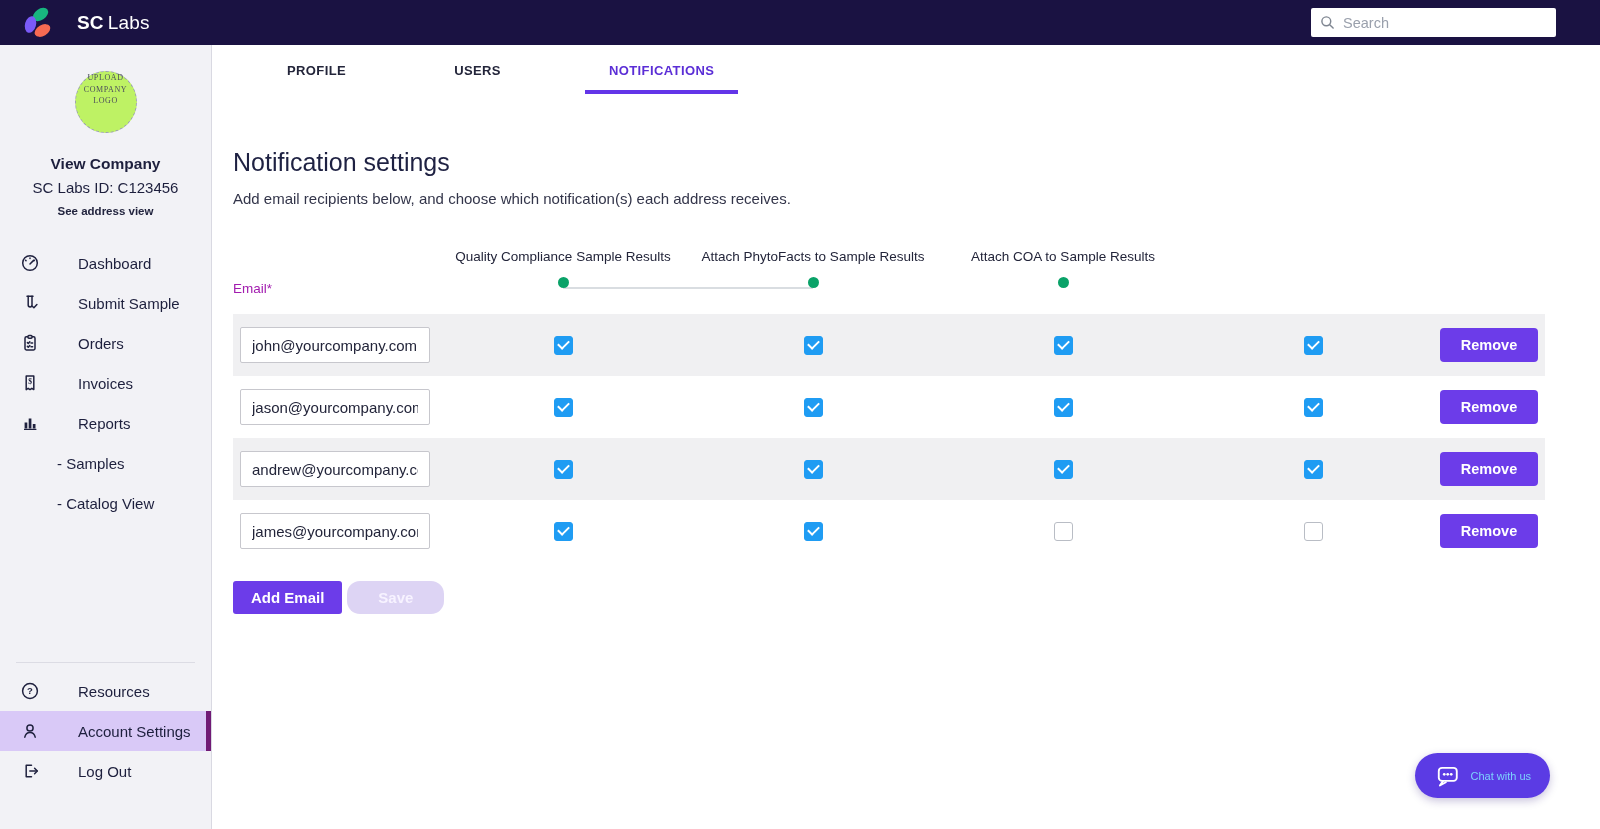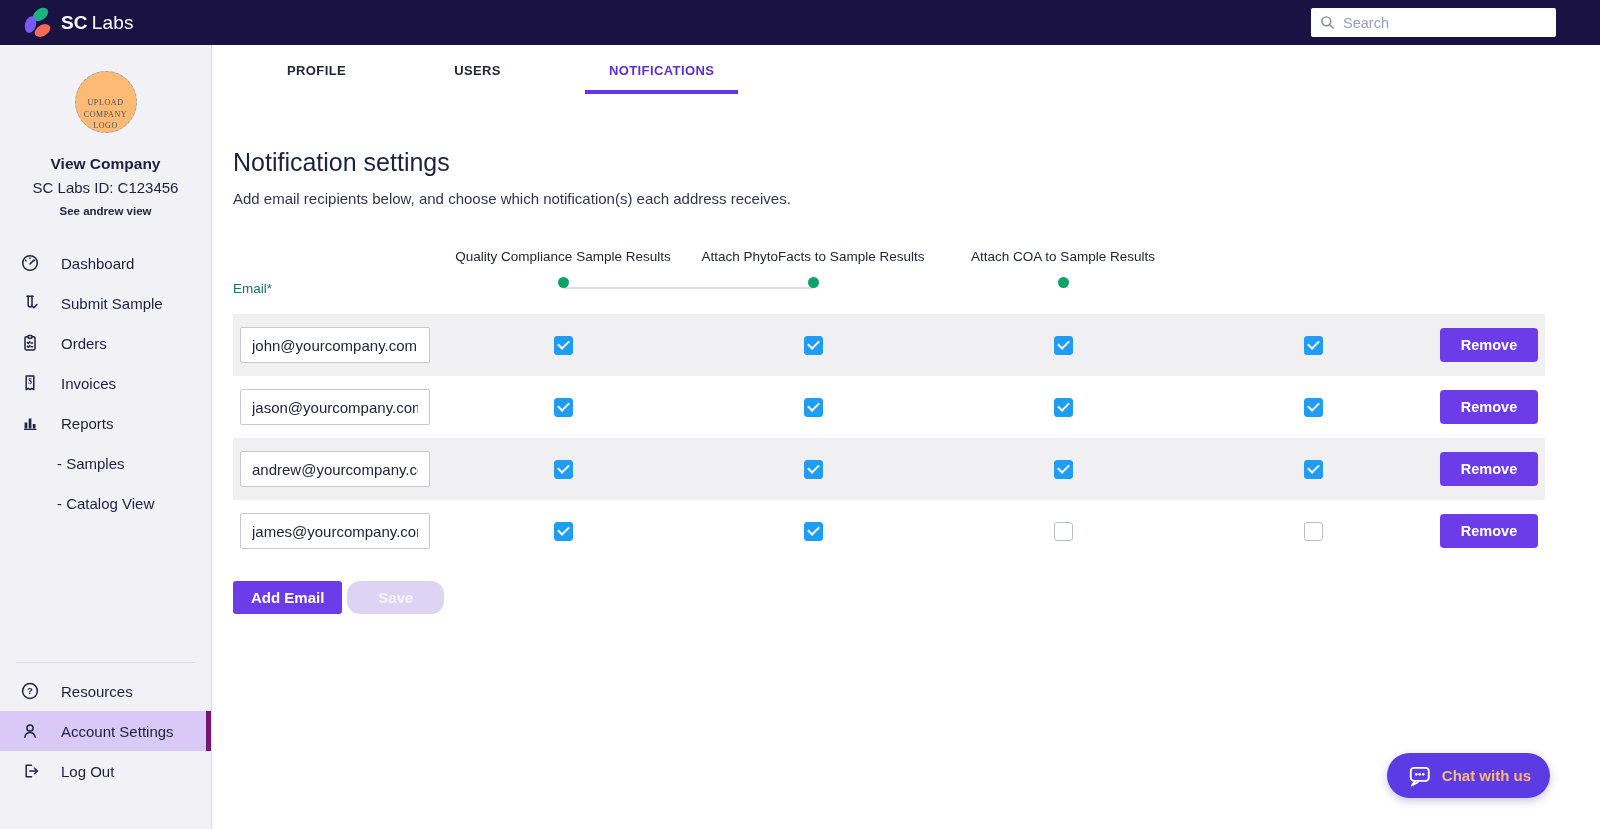--- a/index.html
+++ b/index.html
@@ -8,21 +8,21 @@
     font-family:"Liberation Sans", sans-serif;
     background:#ffffff; color:#1e2044; overflow:hidden;
   }
   .page { width:1600px; height:829px; display:flex; flex-direction:column; position:relative; }
 
   
   .topbar {
     height:45px; background:#1a1242; display:flex; align-items:center;
     justify-content:space-between; padding:0 44px 0 21px; flex:0 0 auto;
   }
-  .brand { display:flex; align-items:center; gap:4px; cursor:pointer; }
+  .brand { display:flex; align-items:center; gap:20px; cursor:pointer; }
   .logo { position:relative; width:36px; height:34px; display:inline-block; }
   .petal { position:absolute; border-radius:50%; width:17px; height:11px; }
   .p-green  { background:#18b57f; top:3px;  left:11px; transform:rotate(-35deg); }
   .p-purple { background:#7a5af8; top:13px; left:1px;  transform:rotate(-75deg); }
   .p-coral  { background:#f66a52; top:19px; left:13px; transform:rotate(-30deg); }
   .brand-text { color:#fff; font-size:19px; letter-spacing:.2px; }
   .brand-text b { font-weight:700; }
   .brand-rest { font-weight:400; margin-left:4px; }
   .search {
     width:245px; height:29px; background:#fff; border-radius:2px;
@@ -38,34 +38,34 @@
   
   .layout { display:flex; flex:1 1 auto; min-height:0; }
 
   
   .sidebar {
     width:212px; background:#f2f2f6; border-right:1px solid #d9d9e2;
     display:flex; flex-direction:column; flex:0 0 auto;
   }
   .upload-logo {
     width:62px; height:62px; border:1.5px dashed #9aa0ad; border-radius:50%;
-    margin:26px auto 0; display:flex; align-items:flex-end; justify-content:center;
-    text-align:center; cursor:pointer; background:#fdba74;
+    margin:26px auto 0; display:flex; align-items:flex-start; justify-content:center;
+    text-align:center; cursor:pointer; background:#bef264;
   }
   .upload-logo span {
     font-family:"Liberation Serif", serif; font-size:8px; line-height:1.45;
     letter-spacing:.6px; color:#4d4f5c; width:52px;
   }
   .company-name { text-align:center; font-size:15.5px; font-weight:700; margin-top:22px; color:#1d1f3d; }
   .company-id   { text-align:center; font-size:15px;  margin-top:6px; color:#1d1f3d; }
   .catalog-link { display:block; text-align:center; font-size:11.5px; font-weight:700;
                   margin-top:9px; color:#23253f; cursor:pointer; text-decoration:none; }
   .nav { margin-top:26px; }
   .nav-item {
-    height:40px; display:flex; align-items:center; gap:21px;
+    height:40px; display:flex; align-items:center; gap:38px;
     padding-left:20px; cursor:pointer; font-size:15px; font-weight:500; color:#1d1f3d;
   }
   .nav-item .icn { width:20px; height:20px; display:flex; align-items:center; justify-content:center; }
   .nav-item.sub { padding-left:57px; }
   .spacer { flex:1 1 auto; }
   .divider { height:1px; background:#dcdce4; margin:0 16px 8px; }
   .bottom-nav { padding-bottom:38px; }
   .nav-item.active { background:#d9c9f7; border-right:5px solid #701a75; }
 
   
@@ -77,21 +77,21 @@
   }
   .tab.active { color:#5b2ed6; border-bottom-color:#6335e8; }
 
   .content { margin-left:21px; width:1312px; }
   .content h1 { margin-top:54px; font-size:25px; font-weight:500; color:#1e2142; }
   .subtitle { margin-top:13px; font-size:15px; color:#33354a; }
 
   
   .grid-row { display:grid; grid-template-columns:205px 250px 250px 250px 250px 107px; }
   .thead { position:relative; margin-top:40px; height:67px; }
-  .email-label { align-self:end; padding-bottom:18px; font-size:13.5px; color:#0f766e; }
+  .email-label { align-self:end; padding-bottom:18px; font-size:13.5px; color:#a21caf; }
   .col-head { display:flex; flex-direction:column; align-items:center; padding-top:2px; }
   .col-title { font-size:13.5px; color:#23253a; text-align:center; }
   .dot {
     width:11px; height:11px; border-radius:50%; background:#0aa268;
     margin-top:13px; position:relative; z-index:1; cursor:pointer;
   }
   .connector { position:absolute; left:330px; width:250px; top:40px; height:2px; background:#d9dde1; }
 
   .rows .row { height:62px; align-items:center; }
   .rows .row:nth-child(odd) { background:#f0f0f2; }
@@ -123,21 +123,21 @@
     height:33px; width:97px; background:#ddd4f4; color:#f7f3ff; border:none; border-radius:13px;
     font-family:inherit; font-size:15px; font-weight:700; cursor:default;
   }
 
   
   .chat {
     position:absolute; right:50px; bottom:31px; height:45px; background:#5b3be4;
     border-radius:24px; display:flex; align-items:center; gap:9px; padding:0 19px;
     cursor:pointer; box-shadow:0 3px 8px rgba(40,20,120,.25);
   }
-  .chat span { color:#fdba74; font-size:15px; font-weight:700; }
+  .chat span { color:#7dd3fc; font-size:11px; font-weight:400; }
 </style>
 </head>
 <body>
 
 <div class="page">
 
   <header class="topbar">
     <div class="brand">
       <span class="logo">
         <span class="petal p-green"></span>
@@ -156,21 +156,21 @@
   </header>
 
   <div class="layout">
 
     <aside class="sidebar">
       <div class="upload-logo">
         <span>UPLOAD COMPANY LOGO</span>
       </div>
       <div class="company-name">View Company</div>
       <div class="company-id">SC Labs ID: C123456</div>
-      <a class="catalog-link">See andrew view</a>
+      <a class="catalog-link">See address view</a>
 
       <nav class="nav">
         <div class="nav-item">
           <span class="icn">
             <svg width="20" height="20" viewBox="0 0 20 20" fill="none" stroke="#20223f" stroke-width="1.5" stroke-linecap="round">
               <circle cx="10" cy="10" r="7.3"></circle>
                 <path d="M10 11 13.6 7.4"></path>
                 <path d="M5.6 7.2 6 7.6M10 5v.5M14.4 7.2 14 7.6"></path>
             </svg>
           </span>

